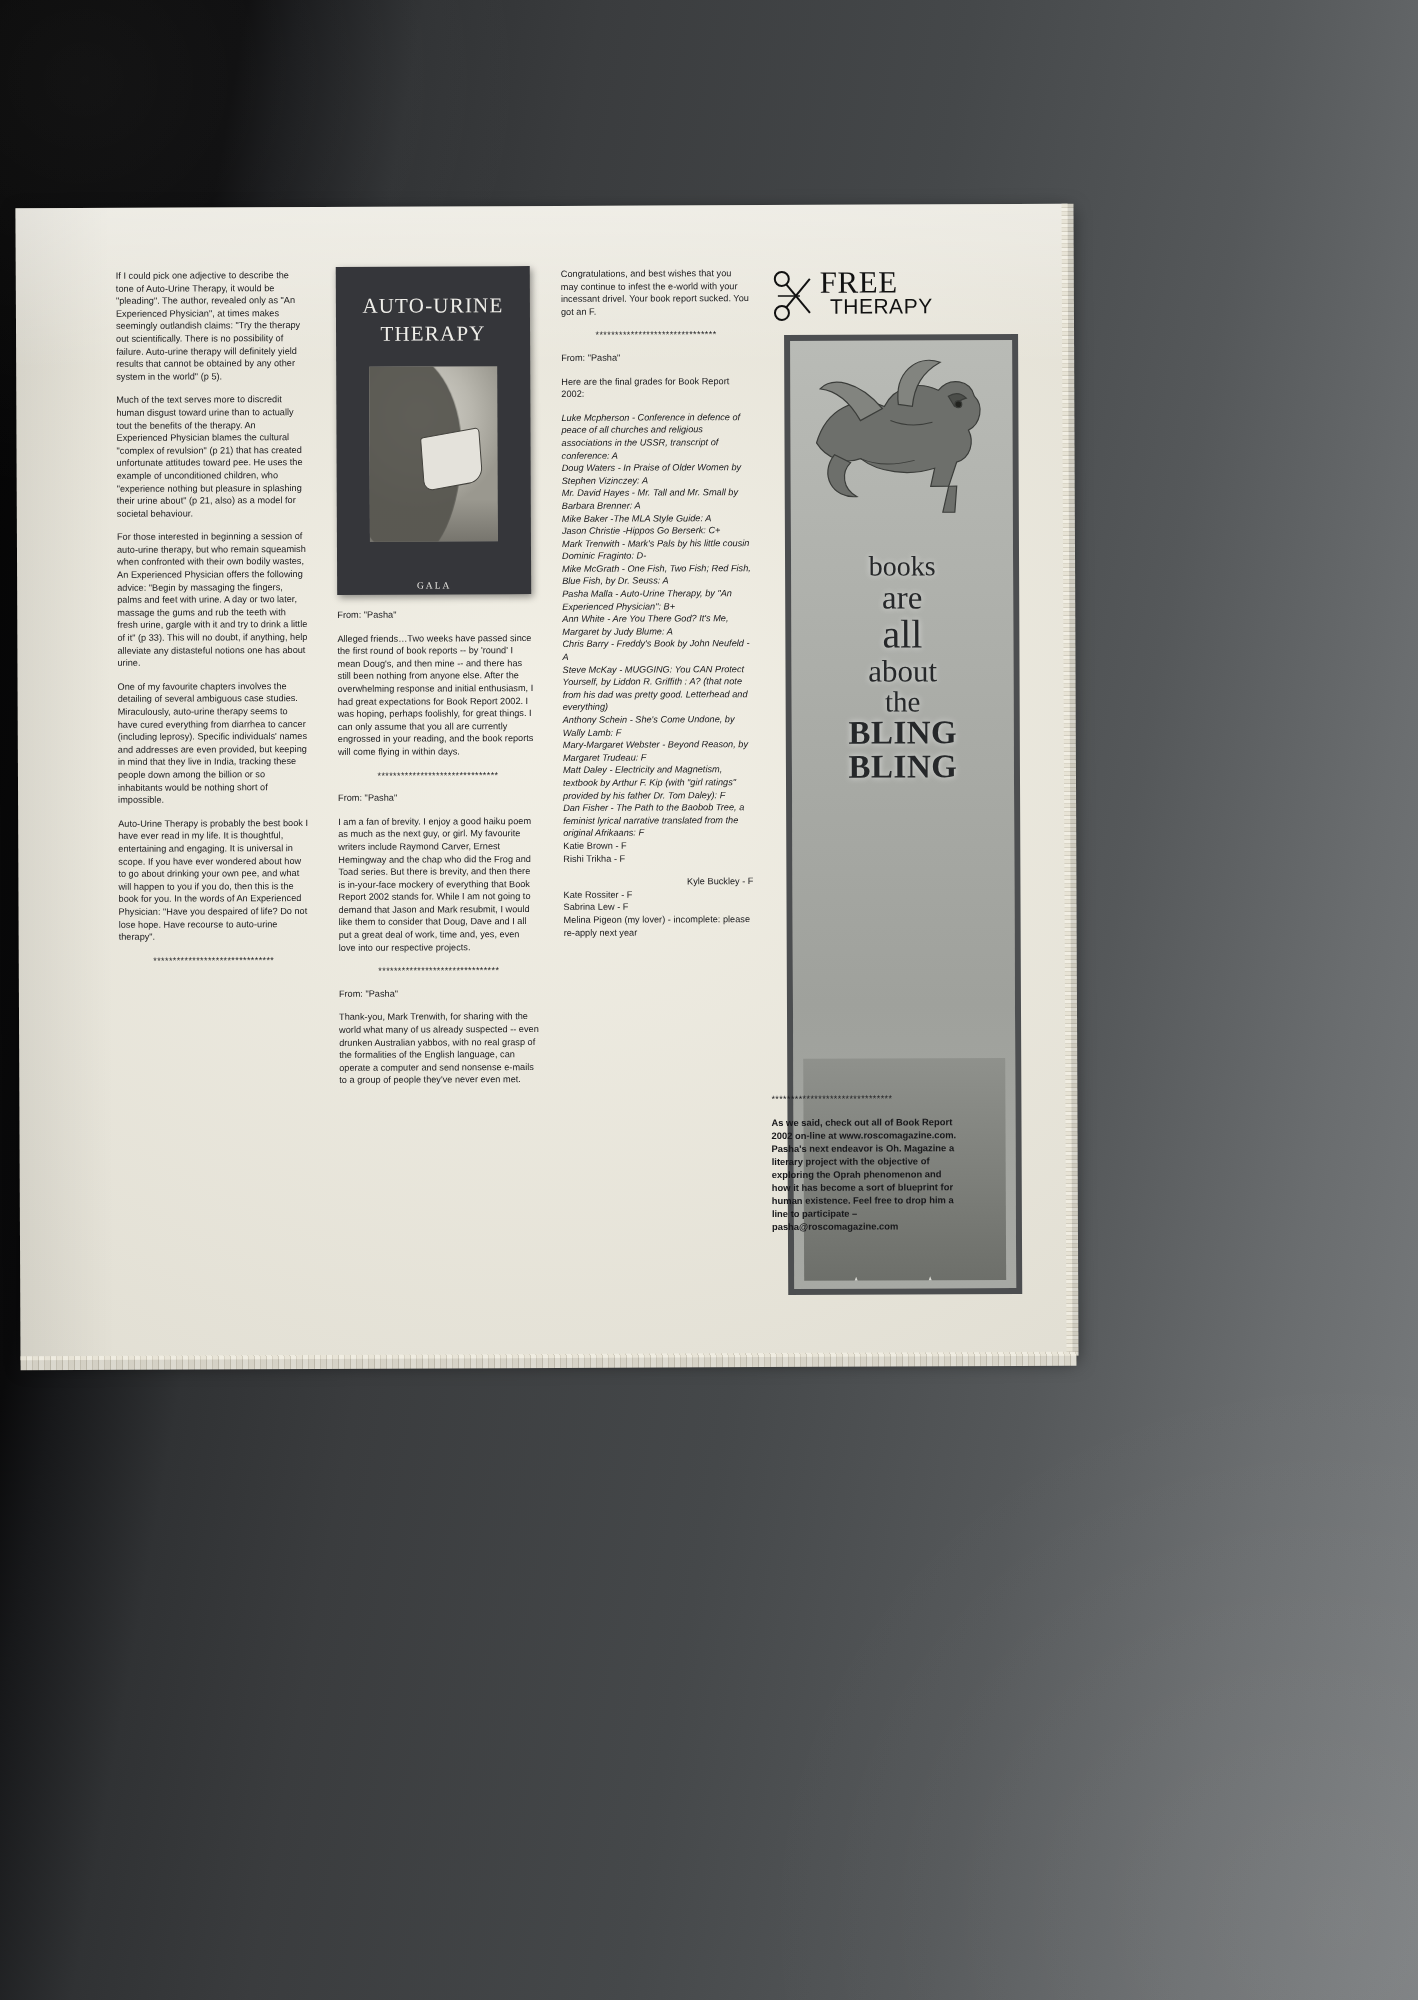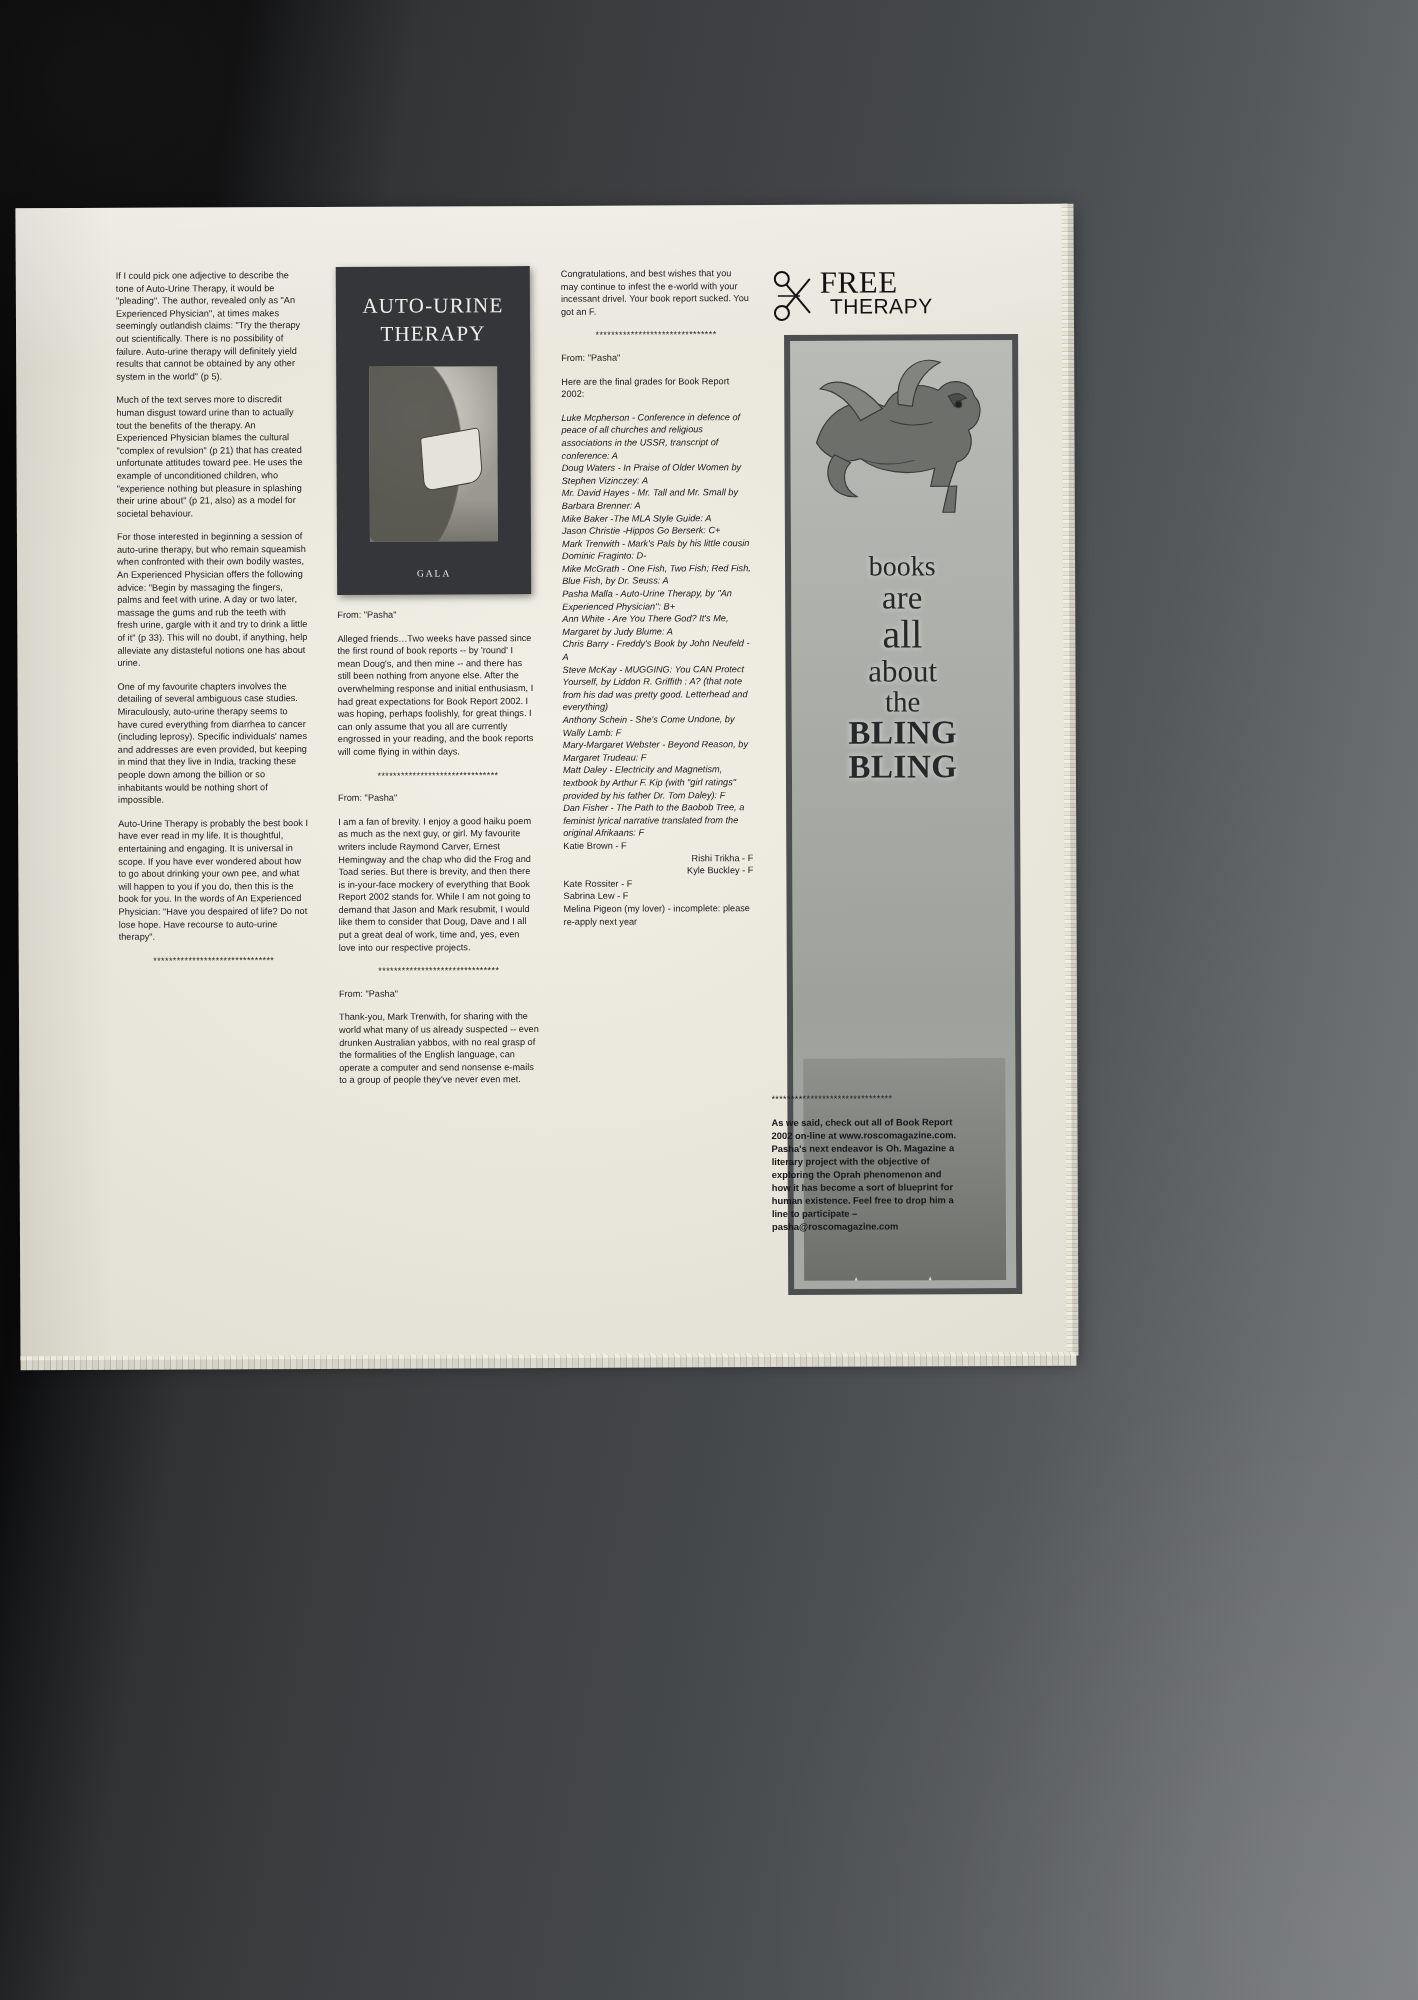--- a/index.html
+++ b/index.html
@@ -154,21 +154,21 @@
     transform: rotate(-10deg) skewX(-6deg);
     border-radius: 3px 5px 14px 10px;
   }
   #book-cover .cover-art .shadowbar {
     position: absolute;
     left: 0; bottom: 0; width: 100%; height: 42px;
     background: linear-gradient(180deg, rgba(140,138,130,0), rgba(90,88,82,0.55));
   }
   #book-cover .publisher {
     position: absolute;
-    left: 0; right: 0; bottom: 16px;
+    left: 0; right: 0; bottom: 4px;
     text-align: center;
     color: #e9e8e3;
     font-family: "Liberation Serif", serif;
     font-size: 9.5px;
     letter-spacing: 2px;
   }
 
   
   #bookmark {
     position: absolute;
@@ -323,21 +323,21 @@
       <p class="em" style="margin-bottom:0;">Mike McGrath - One Fish, Two Fish; Red Fish, Blue Fish, by Dr. Seuss: A</p>
       <p class="em" style="margin-bottom:0;">Pasha Malla - Auto-Urine Therapy, by "An Experienced Physician": B+</p>
       <p class="em" style="margin-bottom:0;">Ann White -  Are You There God?  It's Me, Margaret by Judy Blume: A</p>
       <p class="em" style="margin-bottom:0;">Chris Barry - Freddy's Book by John Neufeld - A</p>
       <p class="em" style="margin-bottom:0;">Steve McKay - MUGGING: You CAN Protect Yourself, by Liddon R. Griffith : A? (that note from his dad was pretty good.  Letterhead and everything)</p>
       <p class="em" style="margin-bottom:0;">Anthony Schein - She's Come Undone, by Wally Lamb: F</p>
       <p class="em" style="margin-bottom:0;">Mary-Margaret Webster - Beyond Reason, by Margaret Trudeau: F</p>
       <p class="em" style="margin-bottom:0;">Matt Daley - Electricity and Magnetism, textbook by Arthur F. Kip (with "girl ratings" provided by his father Dr. Tom Daley): F</p>
       <p class="em" style="margin-bottom:0;">Dan Fisher - The Path to the Baobob Tree, a feminist lyrical narrative translated from the original Afrikaans: F</p>
       <p style="margin-bottom:0;">Katie Brown - F</p>
-      <p style="margin-bottom:0;text-align:right;">Rishi Trikha - F</p>
+      <p style="margin-bottom:11px;">Rishi Trikha - F</p>
       <p style="margin-bottom:0;text-align:right;">Kyle Buckley - F</p>
       <p style="margin-bottom:0;">Kate Rossiter - F</p>
       <p style="margin-bottom:0;">Sabrina Lew - F</p>
       <p style="margin-bottom:0;">Melina Pigeon (my lover) - incomplete: please re-apply next year</p>
       <p></p>
     </div>
 
     <div id="bookmark">
       <div id="bm-header">
         <svg class="scissors" viewBox="0 0 46 56">

